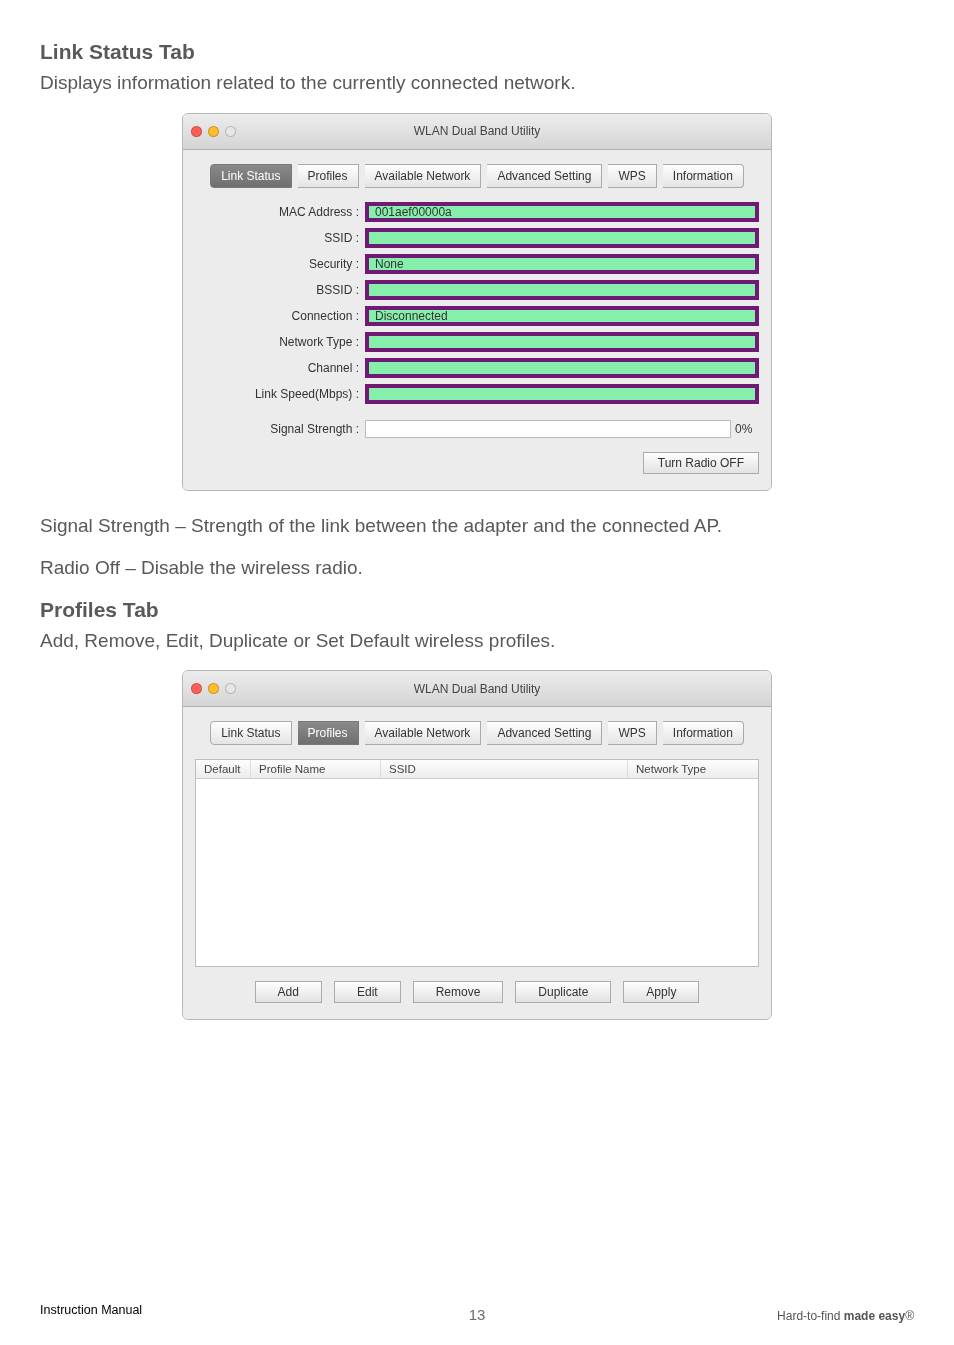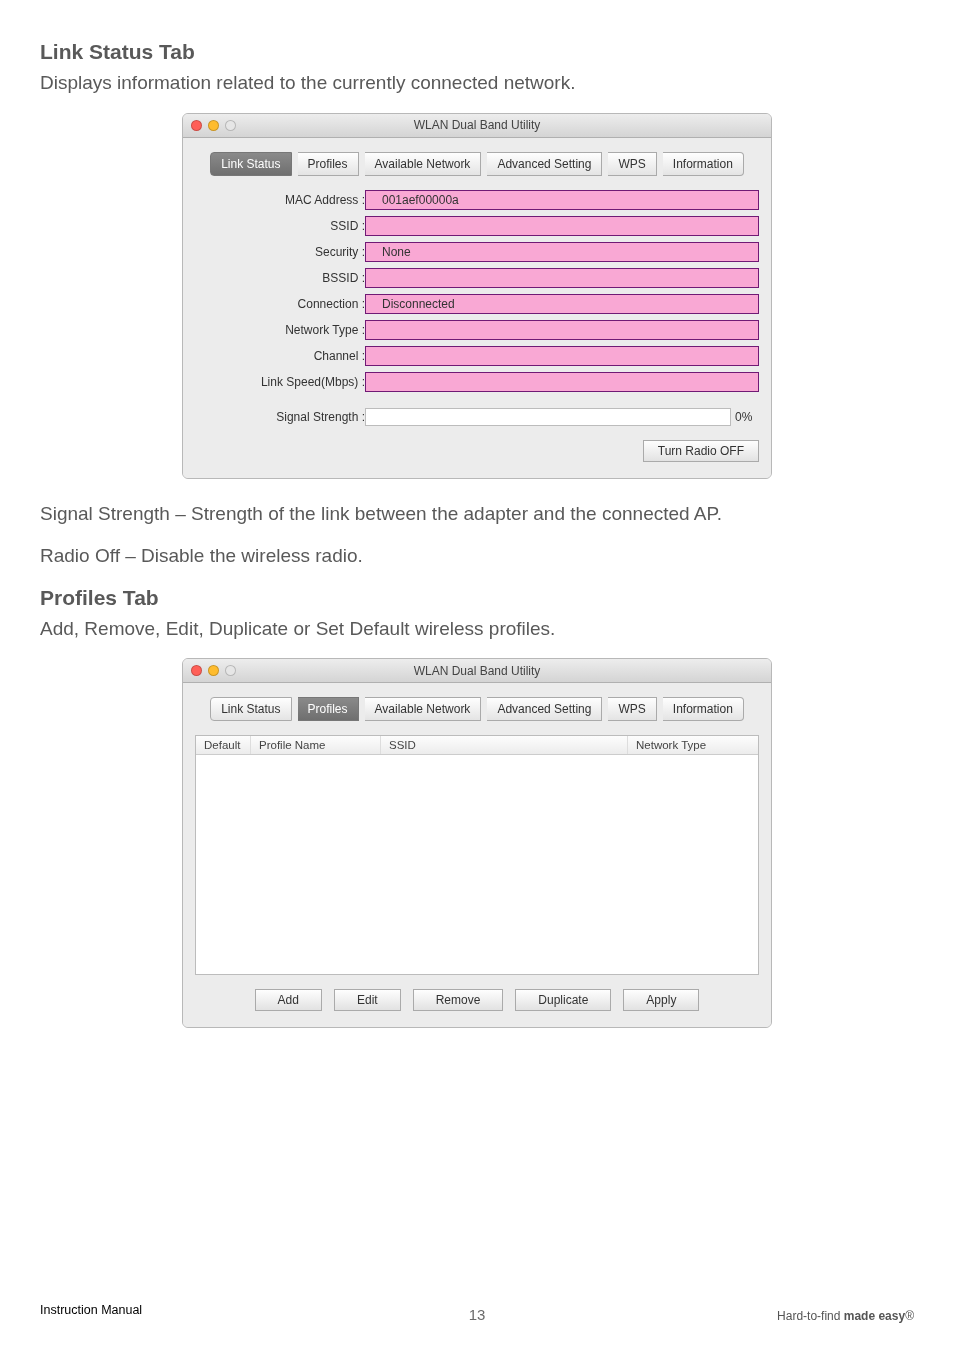--- a/index.html
+++ b/index.html
@@ -31,21 +31,21 @@
   
   .mac-window {
     width: 590px;
     margin: 0 auto 22px auto;
     border: 1px solid #b8b8b8;
     border-radius: 6px;
     overflow: hidden;
     background: #eee;
   }
   .titlebar {
-    height: 24px;
+    height: 36px;
     background: linear-gradient(#ededed, #d4d4d4);
     border-bottom: 1px solid #b0b0b0;
     display: flex;
     align-items: center;
     padding: 0 8px;
     position: relative;
   }
   .traffic {
     display: flex;
     gap: 6px;
@@ -94,31 +94,32 @@
   
   .form-rows { margin-top: 8px; }
   .form-row {
     display:flex;
     align-items:center;
     margin: 6px 0;
   }
   .form-row label {
     width: 170px;
     text-align:right;
+    padding-right: 6px;
     font-size: 12px;
     color:#333;
   }
   .field {
     flex:1;
     height: 20px;
-    background:#f9a8d4;
-    border:1px solid #701a75;
+    background:#86efac;
+    border:4px solid #701a75;
     font-size:12px;
     color:#333;
-    padding: 2px 16px;
+    padding: 2px 6px;
     display:flex;
     align-items:center;
   }
   .signal-row { margin-top: 16px; }
   .signal-bar-wrap {
     flex:1;
     display:flex;
     align-items:center;
   }
   .signal-bar {
@@ -148,21 +149,21 @@
   }
 
   
   .profiles-body {
     background:#ececec;
     padding: 10px 12px 16px 12px;
   }
   .table-wrap {
     background:#fff;
     border:1px solid #bcbcbc;
-    height: 240px;
+    height: 208px;
   }
   .table-head {
     display:flex;
     background: linear-gradient(#fdfdfd,#ececec);
     border-bottom:1px solid #ccc;
     font-size:11.5px;
     color:#444;
   }
   .th {
     padding: 3px 8px;

